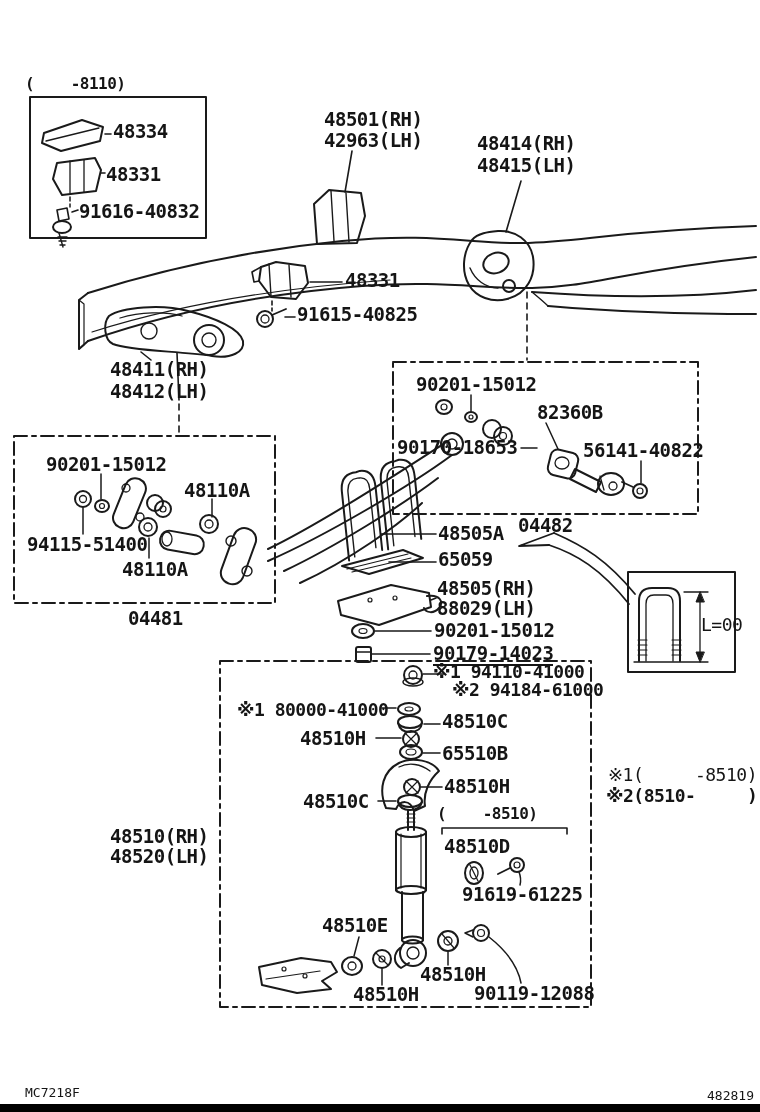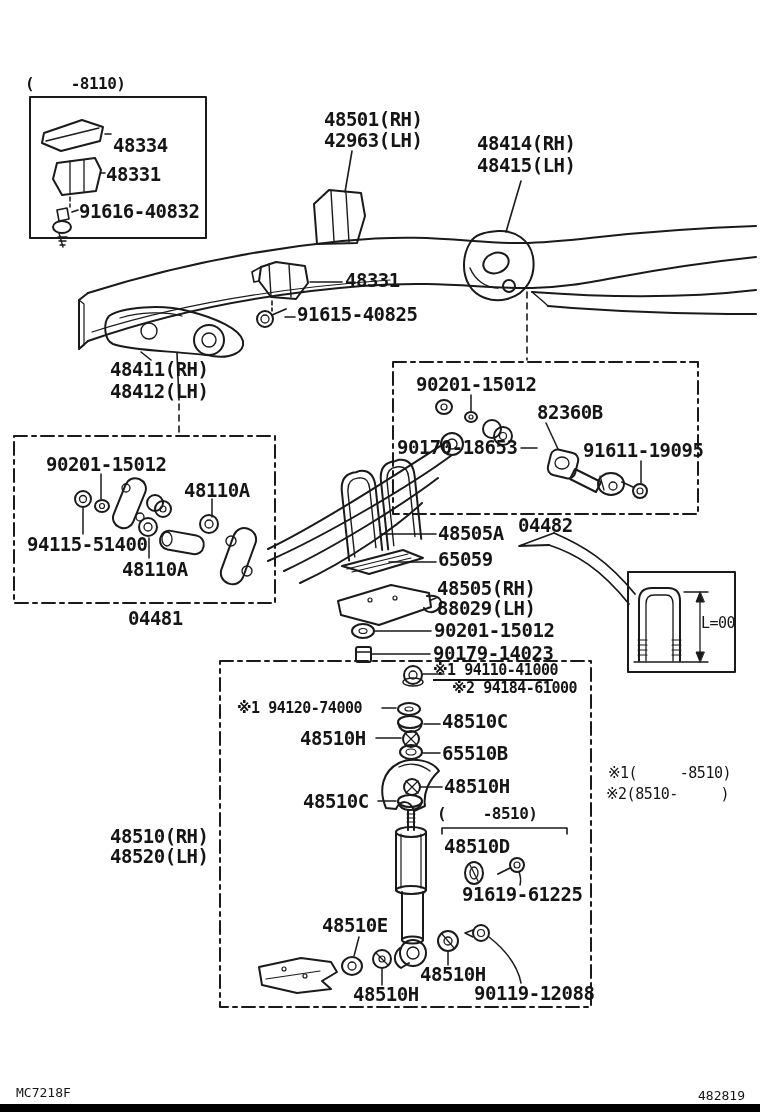--- a/index.html
+++ b/index.html
@@ -1,23 +1,23 @@
 <!DOCTYPE html>
 <html><head>
 <meta charset="utf-8">
 <style>
   html,body{margin:0;padding:0;background:#fff;}
   .page{position:relative;width:760px;height:1112px;background:#fff;overflow:hidden;
         font-family:"DejaVu Sans Mono","DejaVu Sans",monospace;color:#151515;}
   svg{position:absolute;left:0;top:0;}
   .pl{position:absolute;font-weight:700;font-size:19px;line-height:1;white-space:pre;letter-spacing:-0.5px;}
   .sm{font-size:16px;font-weight:700;}
-  .tiny{font-size:15px;}
-  .u{border-bottom:2px solid #151515;padding-bottom:16px;}
-  .footer{position:absolute;font-size:13px;font-weight:400;letter-spacing:0;}
+  .tiny{font-size:18px;}
+  .u{border-bottom:2px solid #151515;padding-bottom:1px;}
+  .footer{position:absolute;font-size:13px;font-weight:400;letter-spacing:0;margin-left:9px;}
   .bottom-bar{position:absolute;left:0;top:1104px;width:760px;height:8px;background:#000;}
 </style>
 </head>
 <body>
 
 <div class="page">
 
 <svg width="760" height="1112" viewBox="0 0 760 1112" fill="none" stroke="#1a1a1a" stroke-width="2" stroke-linecap="round" stroke-linejoin="round">
 
   <g>
@@ -257,75 +257,75 @@
     <path d="M638,640 L647,640 M638,645 L647,645 M638,650 L647,650 M638,655 L647,655" stroke-width="1.1"></path>
     <path d="M672,640 L681,640 M672,645 L681,645 M672,650 L681,650 M672,655 L681,655" stroke-width="1.1"></path>
     <path d="M684,592 L708,592 M634,662 L708,662" stroke-width="1.3"></path>
     <path d="M700,596 L700,658" stroke-width="1.3"></path>
     <path d="M700,592 L696,602 L704,602 Z" fill="#1a1a1a" stroke-width="1"></path>
     <path d="M700,662 L696,652 L704,652 Z" fill="#1a1a1a" stroke-width="1"></path>
   </g>
 </svg>
 
   <div class="pl sm" style="left:25px;top:76px">(    -8110)</div>
-  <div class="pl" style="left:113px;top:136px">48334</div>
+  <div class="pl" style="left:113px;top:122px">48334</div>
   <div class="pl" style="left:106px;top:165px">48331</div>
   <div class="pl" style="left:79px;top:202px">91616-40832</div>
 
   <div class="pl" style="left:324px;top:110px">48501(RH)</div>
   <div class="pl" style="left:324px;top:131px">42963(LH)</div>
   <div class="pl" style="left:477px;top:134px">48414(RH)</div>
   <div class="pl" style="left:477px;top:156px">48415(LH)</div>
 
   <div class="pl" style="left:345px;top:271px">48331</div>
   <div class="pl" style="left:297px;top:305px">91615-40825</div>
   <div class="pl" style="left:110px;top:360px">48411(RH)</div>
   <div class="pl" style="left:110px;top:382px">48412(LH)</div>
 
   <div class="pl" style="left:416px;top:375px">90201-15012</div>
   <div class="pl" style="left:537px;top:403px">82360B</div>
   <div class="pl" style="left:397px;top:438px">90170-18653</div>
-  <div class="pl" style="left:583px;top:441px">91611-19095</div>
+  <div class="pl" style="left:583px;top:441px">56141-40822</div>
   <div class="pl" style="left:518px;top:516px">04482</div>
 
   <div class="pl" style="left:46px;top:455px">90201-15012</div>
   <div class="pl" style="left:184px;top:481px">48110A</div>
   <div class="pl" style="left:27px;top:535px">94115-51400</div>
   <div class="pl" style="left:122px;top:560px">48110A</div>
   <div class="pl" style="left:128px;top:609px">04481</div>
 
   <div class="pl" style="left:438px;top:524px">48505A</div>
   <div class="pl" style="left:438px;top:550px">65059</div>
   <div class="pl" style="left:437px;top:579px">48505(RH)</div>
   <div class="pl" style="left:437px;top:599px">88029(LH)</div>
   <div class="pl" style="left:434px;top:621px">90201-15012</div>
   <div class="pl u" style="left:433px;top:644px">90179-14023</div>
   <div class="pl tiny" style="left:433px;top:663px">※1 94110-41000</div>
   <div class="pl tiny" style="left:452px;top:681px">※2 94184-61000</div>
 
-  <div class="pl tiny" style="left:237px;top:701px">※1 94120-74000</div>
+  <div class="pl tiny" style="left:237px;top:701px">※1 80000-41000</div>
   <div class="pl" style="left:442px;top:712px">48510C</div>
   <div class="pl" style="left:300px;top:729px">48510H</div>
   <div class="pl" style="left:442px;top:744px">65510B</div>
   <div class="pl" style="left:444px;top:777px">48510H</div>
   <div class="pl" style="left:303px;top:792px">48510C</div>
 
   <div class="pl" style="left:110px;top:827px">48510(RH)</div>
   <div class="pl" style="left:110px;top:847px">48520(LH)</div>
 
   <div class="pl sm" style="left:437px;top:806px">(    -8510)</div>
   <div class="pl" style="left:444px;top:837px">48510D</div>
   <div class="pl" style="left:462px;top:885px">91619-61225</div>
 
   <div class="pl" style="left:322px;top:916px">48510E</div>
   <div class="pl" style="left:420px;top:965px">48510H</div>
   <div class="pl" style="left:353px;top:985px">48510H</div>
   <div class="pl" style="left:474px;top:984px">90119-12088</div>
 
   <div class="pl tiny" style="left:608px;top:766px;font-weight:400">※1(     -8510)</div>
-  <div class="pl tiny" style="left:606px;top:787px;font-weight:400">※2(8510-     )</div>
+  <div class="pl tiny" style="left:606px;top:787px;font-weight:700">※2(8510-     )</div>
   <div class="pl tiny" style="left:701px;top:616px;font-weight:400">L=00</div>
 
   <div class="footer" style="left:16px;top:1085px">MC7218F</div>
   <div class="footer" style="left:698px;top:1088px">482819</div>
 
   <div class="bottom-bar"></div>
 </div>
 
 </body></html>

